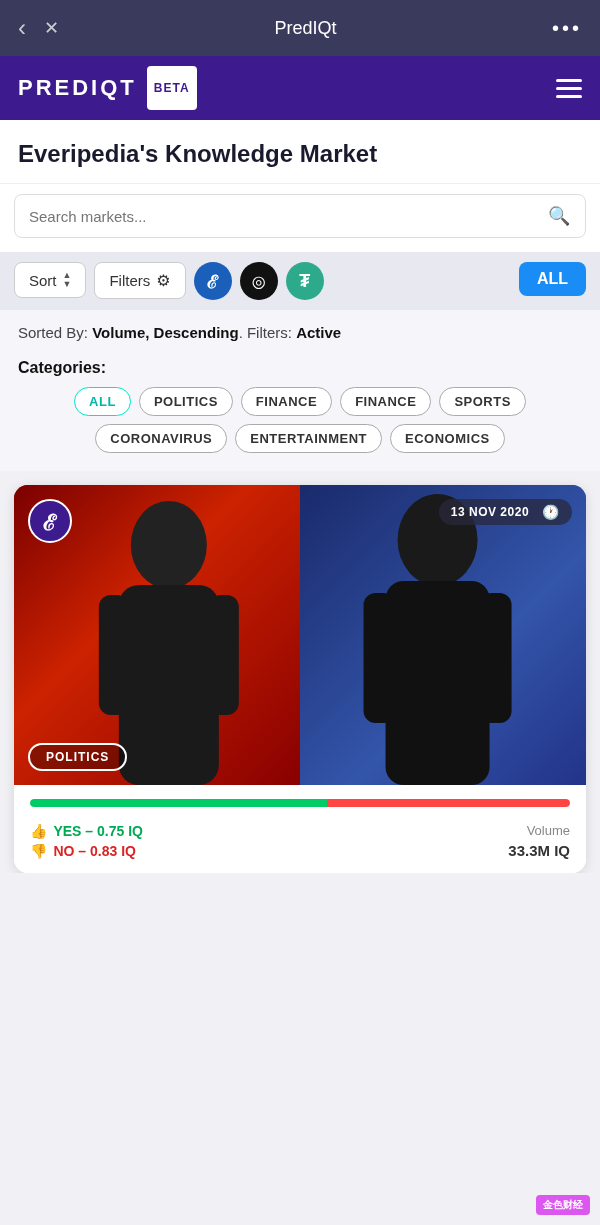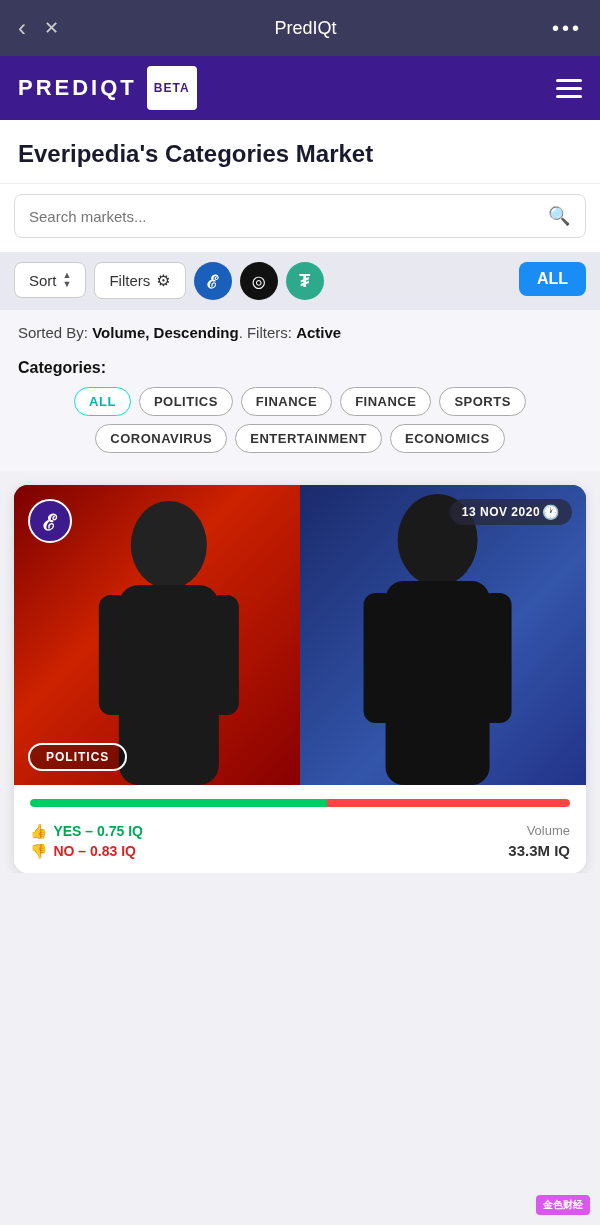--- a/index.html
+++ b/index.html
@@ -234,21 +234,21 @@
       top: 14px;
       right: 14px;
       background: rgba(40,40,60,0.75);
       color: white;
       border-radius: 20px;
       padding: 5px 12px;
       font-size: 12px;
       font-weight: 600;
       display: flex;
       align-items: center;
-      gap: 2px;
+      gap: 13px;
       letter-spacing: 0.5px;
       text-align: center;
     }
     .clock-icon { font-size: 14px; }
     .card-category-badge {
       position: absolute;
       bottom: 14px;
       left: 14px;
       border: 2px solid white;
       border-radius: 20px;
@@ -339,21 +339,21 @@
     <div class="beta-badge">BETA</div>
   </div>
   <div class="hamburger">
     <span></span>
       <span></span>
       <span></span>
   </div>
 </div>
 
 <div class="page-title-section">
-  <h1 class="page-title">Everipedia's Categories Market</h1>
+  <h1 class="page-title">Everipedia's Knowledge Market</h1>
 </div>
 
 <div class="search-section">
   <div class="search-box">
     <input class="search-input" type="text" placeholder="Search markets..." style="">
     <span class="search-icon">🔍</span>
   </div>
 </div>
 
 <div class="filter-bar">

